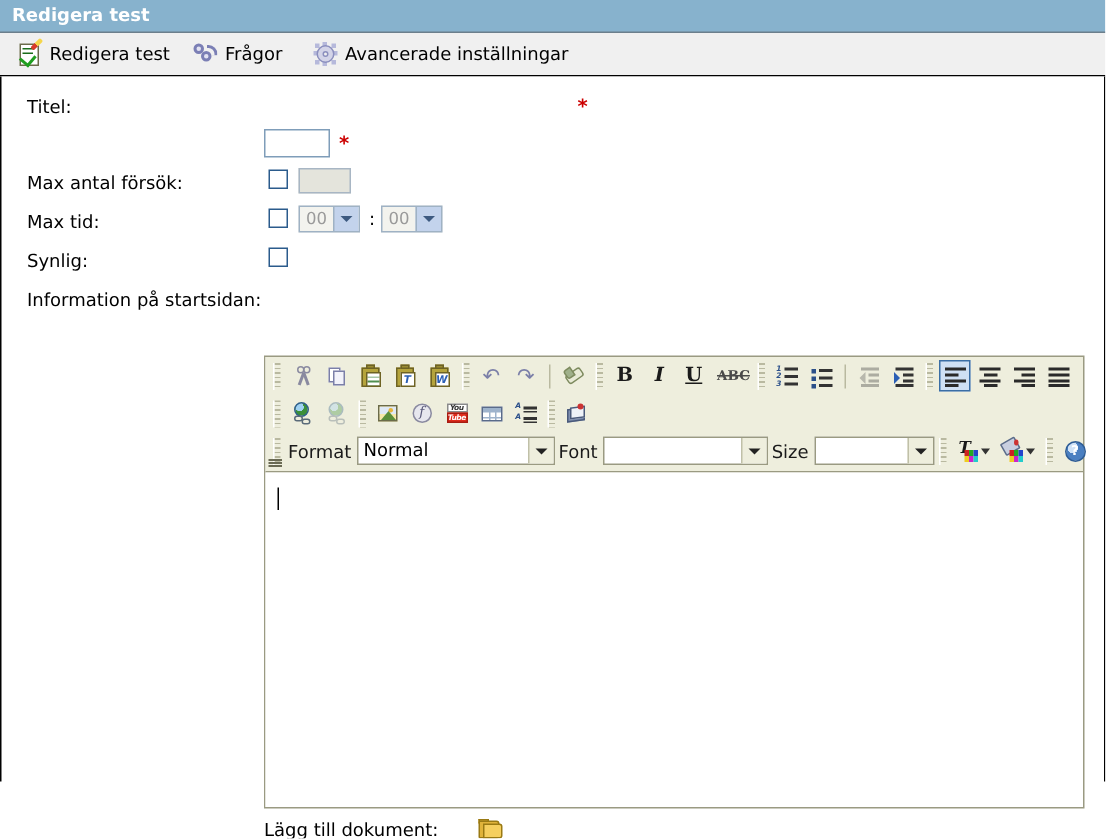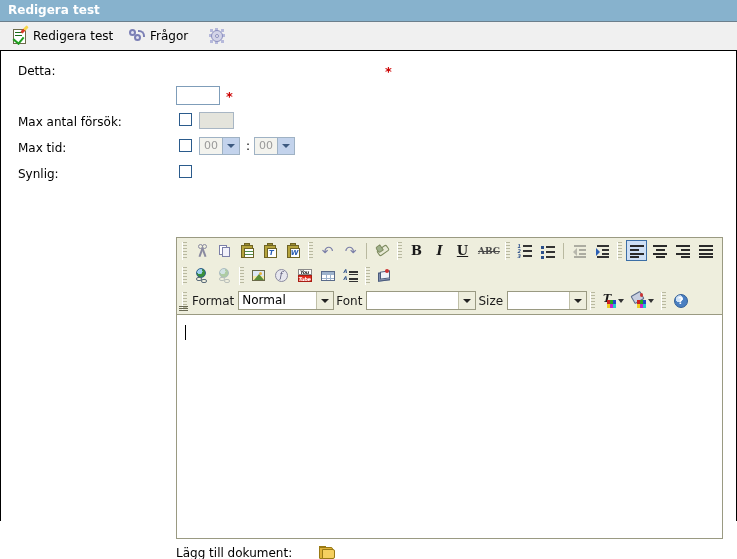--- a/index.html
+++ b/index.html
@@ -668,26 +668,27 @@
           <span class="t t2"></span>
           <span class="t t3"></span>
           <span class="t t4"></span>
         <span class="t t5"></span>
           <span class="t t6"></span>
           <span class="t t7"></span>
           <span class="t t8"></span>
         <span class="core"></span>
           <span class="hole"></span>
       </span>
+      <span class="tab-label">Avancerade inställningar</span>
     </div>
   </div>
 
   <div class="content">
 
-    <div class="form-label" style="top:13px;">Detta:</div>
+    <div class="form-label" style="top:13px;">Titel:</div>
     <div class="req-star" style="left:384px; top:15px;">*</div>
 
     <input class="txt" style="left: 175px; top: 35px; width: 44px; height: 19px;" value="">
     <div class="req-star" style="left:225px; top:40px;">*</div>
 
     <div class="form-label" style="top:64px;">Max antal försök:</div>
     <div class="chk" style="left:178px; top:62px;"></div>
     <input class="txt disabled" style="left: 198px; top: 61px; width: 35px; height: 17px;" disabled="" value="">
 
     <div class="form-label" style="top:90px;">Max tid:</div>
@@ -698,20 +699,21 @@
     </div>
     <div class="colon" style="left:245px; top:88px;">:</div>
     <div class="sel" style="left:253px; top:86px; width:41px;">
       <span class="sel-val">00</span>
       <span class="sel-arrow"></span>
     </div>
 
     <div class="form-label" style="top:116px;">Synlig:</div>
     <div class="chk" style="left:178px; top:114px;"></div>
 
+    <div class="form-label" style="top:142px;">Information på startsidan:</div>
 
     <div class="editor">
       <div class="editor-toolbar">
 
         <div class="tb-row">
           <span class="grip"></span>
 
           <span class="tbtn">
             <span class="g-cut">
                 <i class="rg rg1"></i>
@@ -931,21 +933,21 @@
                 <i class="pg"></i>
                 <i class="dot"></i>
               </span>
           </span>
         </div>
 
         <div class="tb-row r3">
           <span class="grip"></span>
 
           <span class="lbl-inline">Format</span>
-          <span class="ed-select" style="width:96px;">
+          <span class="ed-select" style="width:132px;">
             <span class="v">Normal</span>
             <span class="a"></span>
           </span>
 
           <span class="lbl-inline">Font</span>
           <span class="ed-select" style="width:110px;">
             <span class="v"></span>
             <span class="a"></span>
           </span>
 

